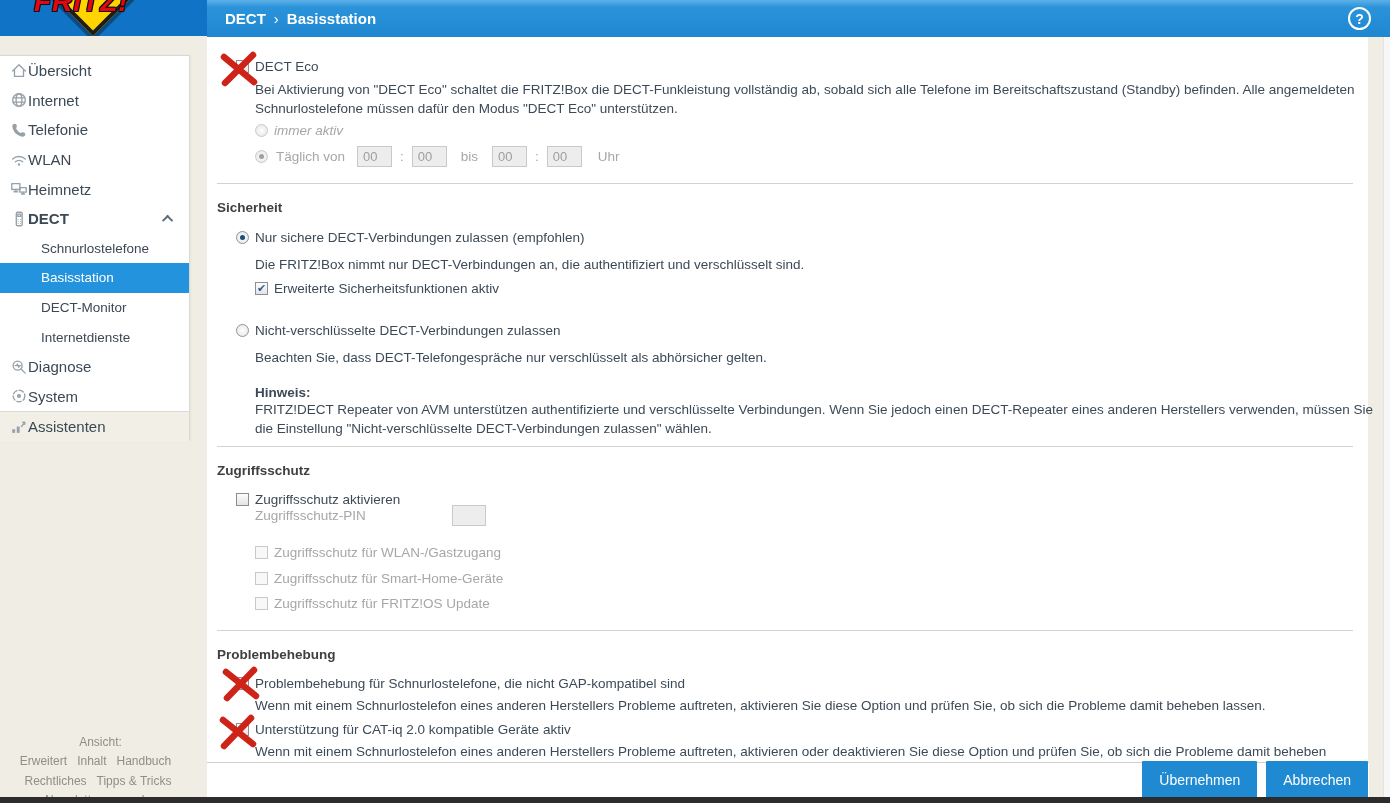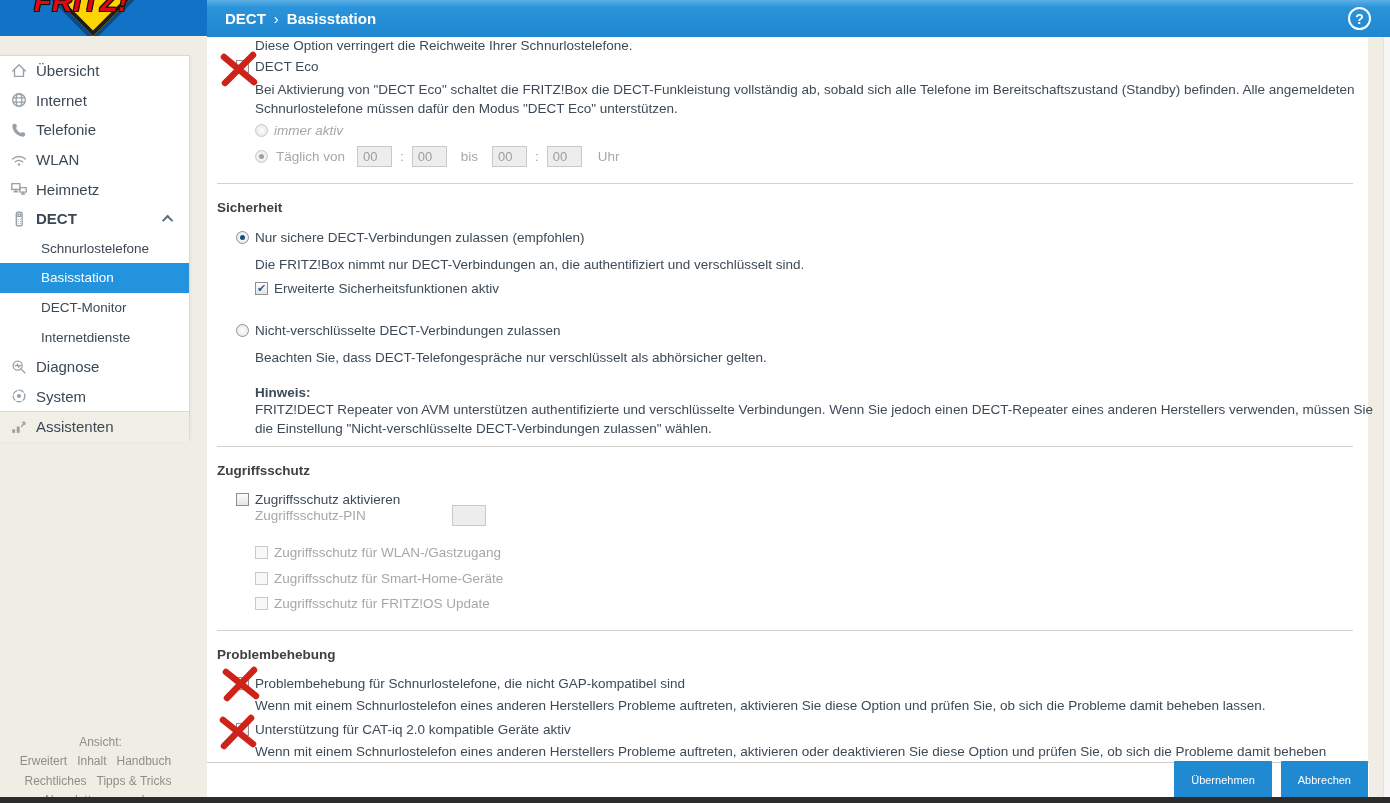--- a/index.html
+++ b/index.html
@@ -18,21 +18,21 @@
   #content-header { position:absolute; left:207px; top:0; width:1183px; height:37px;
     background:linear-gradient(180deg,#5db0e6 0%,#2a93da 20%,#1f87d0 100%);
     display:flex; align-items:center; padding-left:18px; color:#fff; font-size:15px; font-weight:600; }
   #content-header .crumb-sep { margin:0 8px; font-weight:400; font-size:15px; }
   .help-circle { position:absolute; right:19px; top:7px; width:23px; height:23px; border:2px solid #fff;
     border-radius:50%; display:flex; align-items:center; justify-content:center; font-size:14px; font-weight:bold; cursor:pointer; }
 
   
   #sidebar { position:absolute; left:0; top:55px; width:190px; height:385px; background:#fff;
     border:1px solid #dbd9d2; border-left:none; box-shadow:0 1px 3px rgba(0,0,0,.07); }
-  .nav-item { height:29.6px; display:flex; align-items:center; padding-left:9px; gap:8px;
+  .nav-item { height:29.6px; display:flex; align-items:center; padding-left:9px; 
     font-size:15px; color:#3b4855; cursor:pointer; }
   .nav-item .nicon { width:19px; height:19px; display:flex; align-items:center; justify-content:center; flex:none; }
   .nav-item.bold { font-weight:bold; }
   .nav-sub { height:29.6px; display:flex; align-items:center; padding-left:41px; font-size:13.5px; color:#3b4855; cursor:pointer; }
   .nav-sub.selected { background:#2393dd; color:#fff; }
   .chev-up { margin-left:auto; margin-right:16px; width:8px; height:8px; border-left:2px solid #5d6d7a;
     border-top:2px solid #5d6d7a; transform:rotate(45deg) translateY(2px); }
   .nav-item.assist { border-top:1px solid #dbd9d2; background:#f1efe6; height:30.5px; }
 
   
@@ -62,21 +62,21 @@
   .t-input { width:35px; height:21px; border:1px solid #c9c9c9; background:#ededed; color:#9e9e9e;
     font-family:"Liberation Sans",sans-serif; font-size:13px; padding-left:5px; }
   .pin-input { width:34px; height:21px; border:1px solid #c9c9c9; background:#ededed; }
 
   
   .red-x { position:absolute; pointer-events:none; }
 
   
   #bottom-bar { position:absolute; left:207px; top:762px; width:1162px; height:35px; background:#fff;
     border-top:1px solid #d0d0d0; display:flex; align-items:center; justify-content:flex-end; gap:9px; padding-right:1px; }
-  .btn { height:38px; padding:0 17px; background:#1f8ad2; color:#fff; border:none; font-size:11px;
+  .btn { height:38px; padding:0 17px; background:#1f8ad2; color:#fff; border:none; font-size:14px;
     font-family:"Liberation Sans",sans-serif; cursor:pointer; border-radius:1px; }
   #dark-strip { position:absolute; left:0; top:797px; width:1390px; height:6px; background:#2c2c2c; }
   #scroll-strip { position:absolute; left:1383px; top:37px; width:7px; height:760px; background:#f7f7f7; border-left:1px solid #e4e4e4; }
 
   svg.icn { stroke:#96a1aa; fill:none; stroke-width:1.5; stroke-linecap:round; stroke-linejoin:round; }
 </style>
 </head>
 <body>
 
 <div id="app">
@@ -208,21 +208,20 @@
     <div>
       <span>Rechtliches</span><span>Tipps &amp; Tricks</span>
     </div>
     <div>
       <span>Newsletter</span><span>avm.de</span>
     </div>
   </div>
 
   <div id="main-panel">
 
-    <div class="line" style="top:0px;">Diese Option verringert die Reichweite Ihrer Schnurlostelefone.</div>
 
     <div class="ctl-row" style="left:29px; top:22px;">
       <span class="cb"></span>
       <span>DECT Eco</span>
     </div>
 
     <div class="para" style="top:43px; width:1112px;">Bei Aktivierung von "DECT Eco" schaltet die FRITZ!Box die DECT-Funkleistung vollständig ab, sobald sich alle Telefone im Bereitschaftszustand (Standby) befinden. Alle angemeldeten Schnurlostelefone müssen dafür den Modus "DECT Eco" unterstützen.</div>
 
     <div class="ctl-row gray" style="left:48px; top:86px;font-style:italic;">
       <span class="radio disabled"></span>

